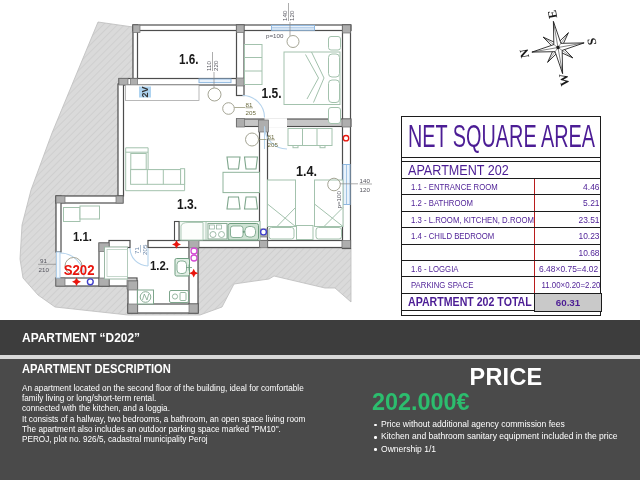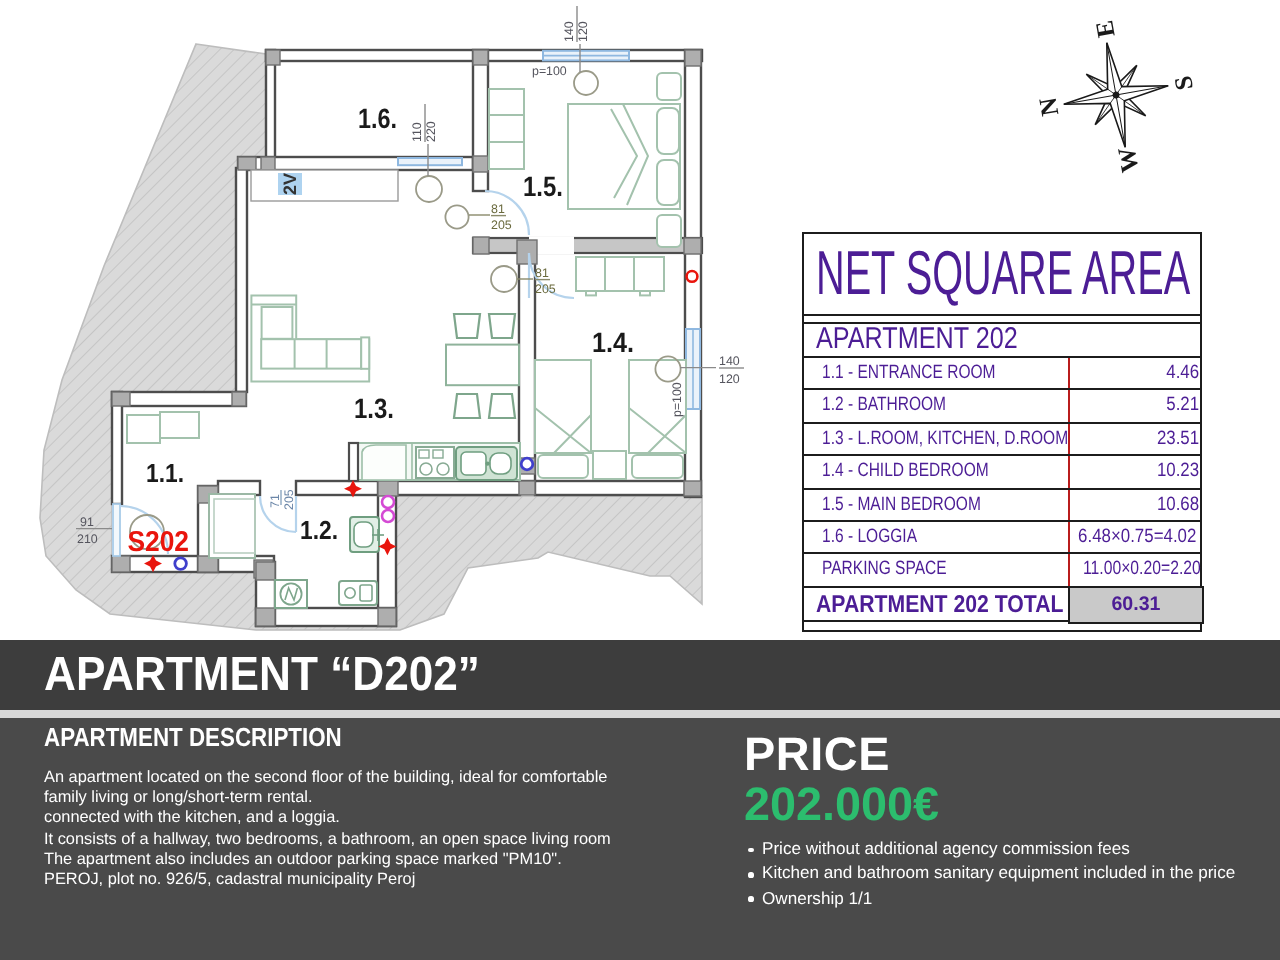--- a/index.html
+++ b/index.html
@@ -17,31 +17,31 @@
   #tbl .row .nm{position:absolute;left:9px;top:0;}
   #tbl .row .nm .sqx{transform:scaleX(0.81);}
   #tbl .row .vl{position:absolute;left:132px;width:66px;top:0;text-align:right;border-left:1px solid #b91c1c;height:100%;}
   #tbl .row .vl .sqx{transform-origin:50% 50%;transform:scaleX(0.88);}
   #tbl .tot{height:16.2px;border-bottom:1px solid #1c1c1c;font-size:12.2px;font-weight:bold;position:relative;line-height:17px;}
   #tbl .tot .nm{position:absolute;left:6px;top:0;}
   #tbl .tot .nm .sqx{transform:scaleX(0.87);}
   #tbl .tot .vl{position:absolute;left:132px;width:66px;top:-1px;text-align:center;border:1px solid #1c1c1c;height:17.2px;background:#c9c9c9;font-size:9.8px;line-height:18px;}
   
   #bar{position:absolute;left:0;top:320px;width:640px;height:35px;background:#3d3d3d;color:#fff;}
-  #bar .t{font-size:24px;font-weight:bold;padding-left:22px;line-height:35px;border-radius:10px;}
+  #bar .t{font-size:13px;font-weight:bold;padding-left:22px;line-height:35px;border-radius:10px;}
   #bar .t .sqx{transform:scaleX(0.92);}
   #sep{position:absolute;left:0;top:355px;width:640px;height:3.5px;background:#d8d8d8;}
   #bodyb{position:absolute;left:0;top:358.5px;width:640px;height:121.5px;background:#4a4a4a;color:#fff;padding-left:22px;}
   #desc{position:absolute;left:22px;top:2px;width:340px;}
   #desc h2{margin:0 0 10px 0;font-size:13px;height:13px;}
   #desc h2 .sqx{transform:scaleX(0.86);}
   #desc p{margin:0;font-size:8.2px;line-height:10.35px;white-space:nowrap;}
   #desc p.sp{margin-top:13.6px;}
   #price{position:absolute;left:372px;top:6px;width:268px;}
-  #price .p1{font-size:23.4px;font-weight:bold;line-height:24px;letter-spacing:0.3px;}
+  #price .p1{font-size:23.4px;font-weight:bold;line-height:24px;letter-spacing:0.3px;text-align:center;}
   #price .p2{font-size:23.4px;font-weight:bold;color:#2cbd6e;line-height:26px;}
   #price ul{margin:3.5px 0 0 0;padding:0;list-style:none;font-size:8.55px;line-height:12.4px;}
   #price li{padding-left:9px;position:relative;}
   #price li:before{content:"";position:absolute;left:2px;top:5.5px;width:2.6px;height:2.6px;border-radius:50%;background:#fff;}
 </style>
 </head>
 <body>
 <svg id="plansvg" width="640" height="480" viewBox="0 0 640 480">
 <defs>
  <pattern id="hatch" width="5" height="5" patternUnits="userSpaceOnUse" patternTransform="rotate(45)">
@@ -479,21 +479,20 @@
     </div>
   <div class="row">
       <span class="nm"><span class="sqx">1.3 - L.ROOM, KITCHEN, D.ROOM</span></span>
       <span class="vl"><span class="sqx">23.51</span></span>
     </div>
   <div class="row">
       <span class="nm"><span class="sqx">1.4 - CHILD BEDROOM</span></span>
       <span class="vl"><span class="sqx">10.23</span></span>
     </div>
   <div class="row">
-      <span class="nm"><span class="sqx">1.5 - MAIN BEDROOM</span></span>
       <span class="vl"><span class="sqx">10.68</span></span>
     </div>
   <div class="row">
       <span class="nm"><span class="sqx">1.6 - LOGGIA</span></span>
       <span class="vl"><span class="sqx">6.48×0.75=4.02</span></span>
     </div>
   <div class="row">
       <span class="nm"><span class="sqx">PARKING SPACE</span></span>
       <span class="vl"><span class="sqx" style="transform:scaleX(0.82)">11.00×0.20=2.20</span></span>
     </div>

